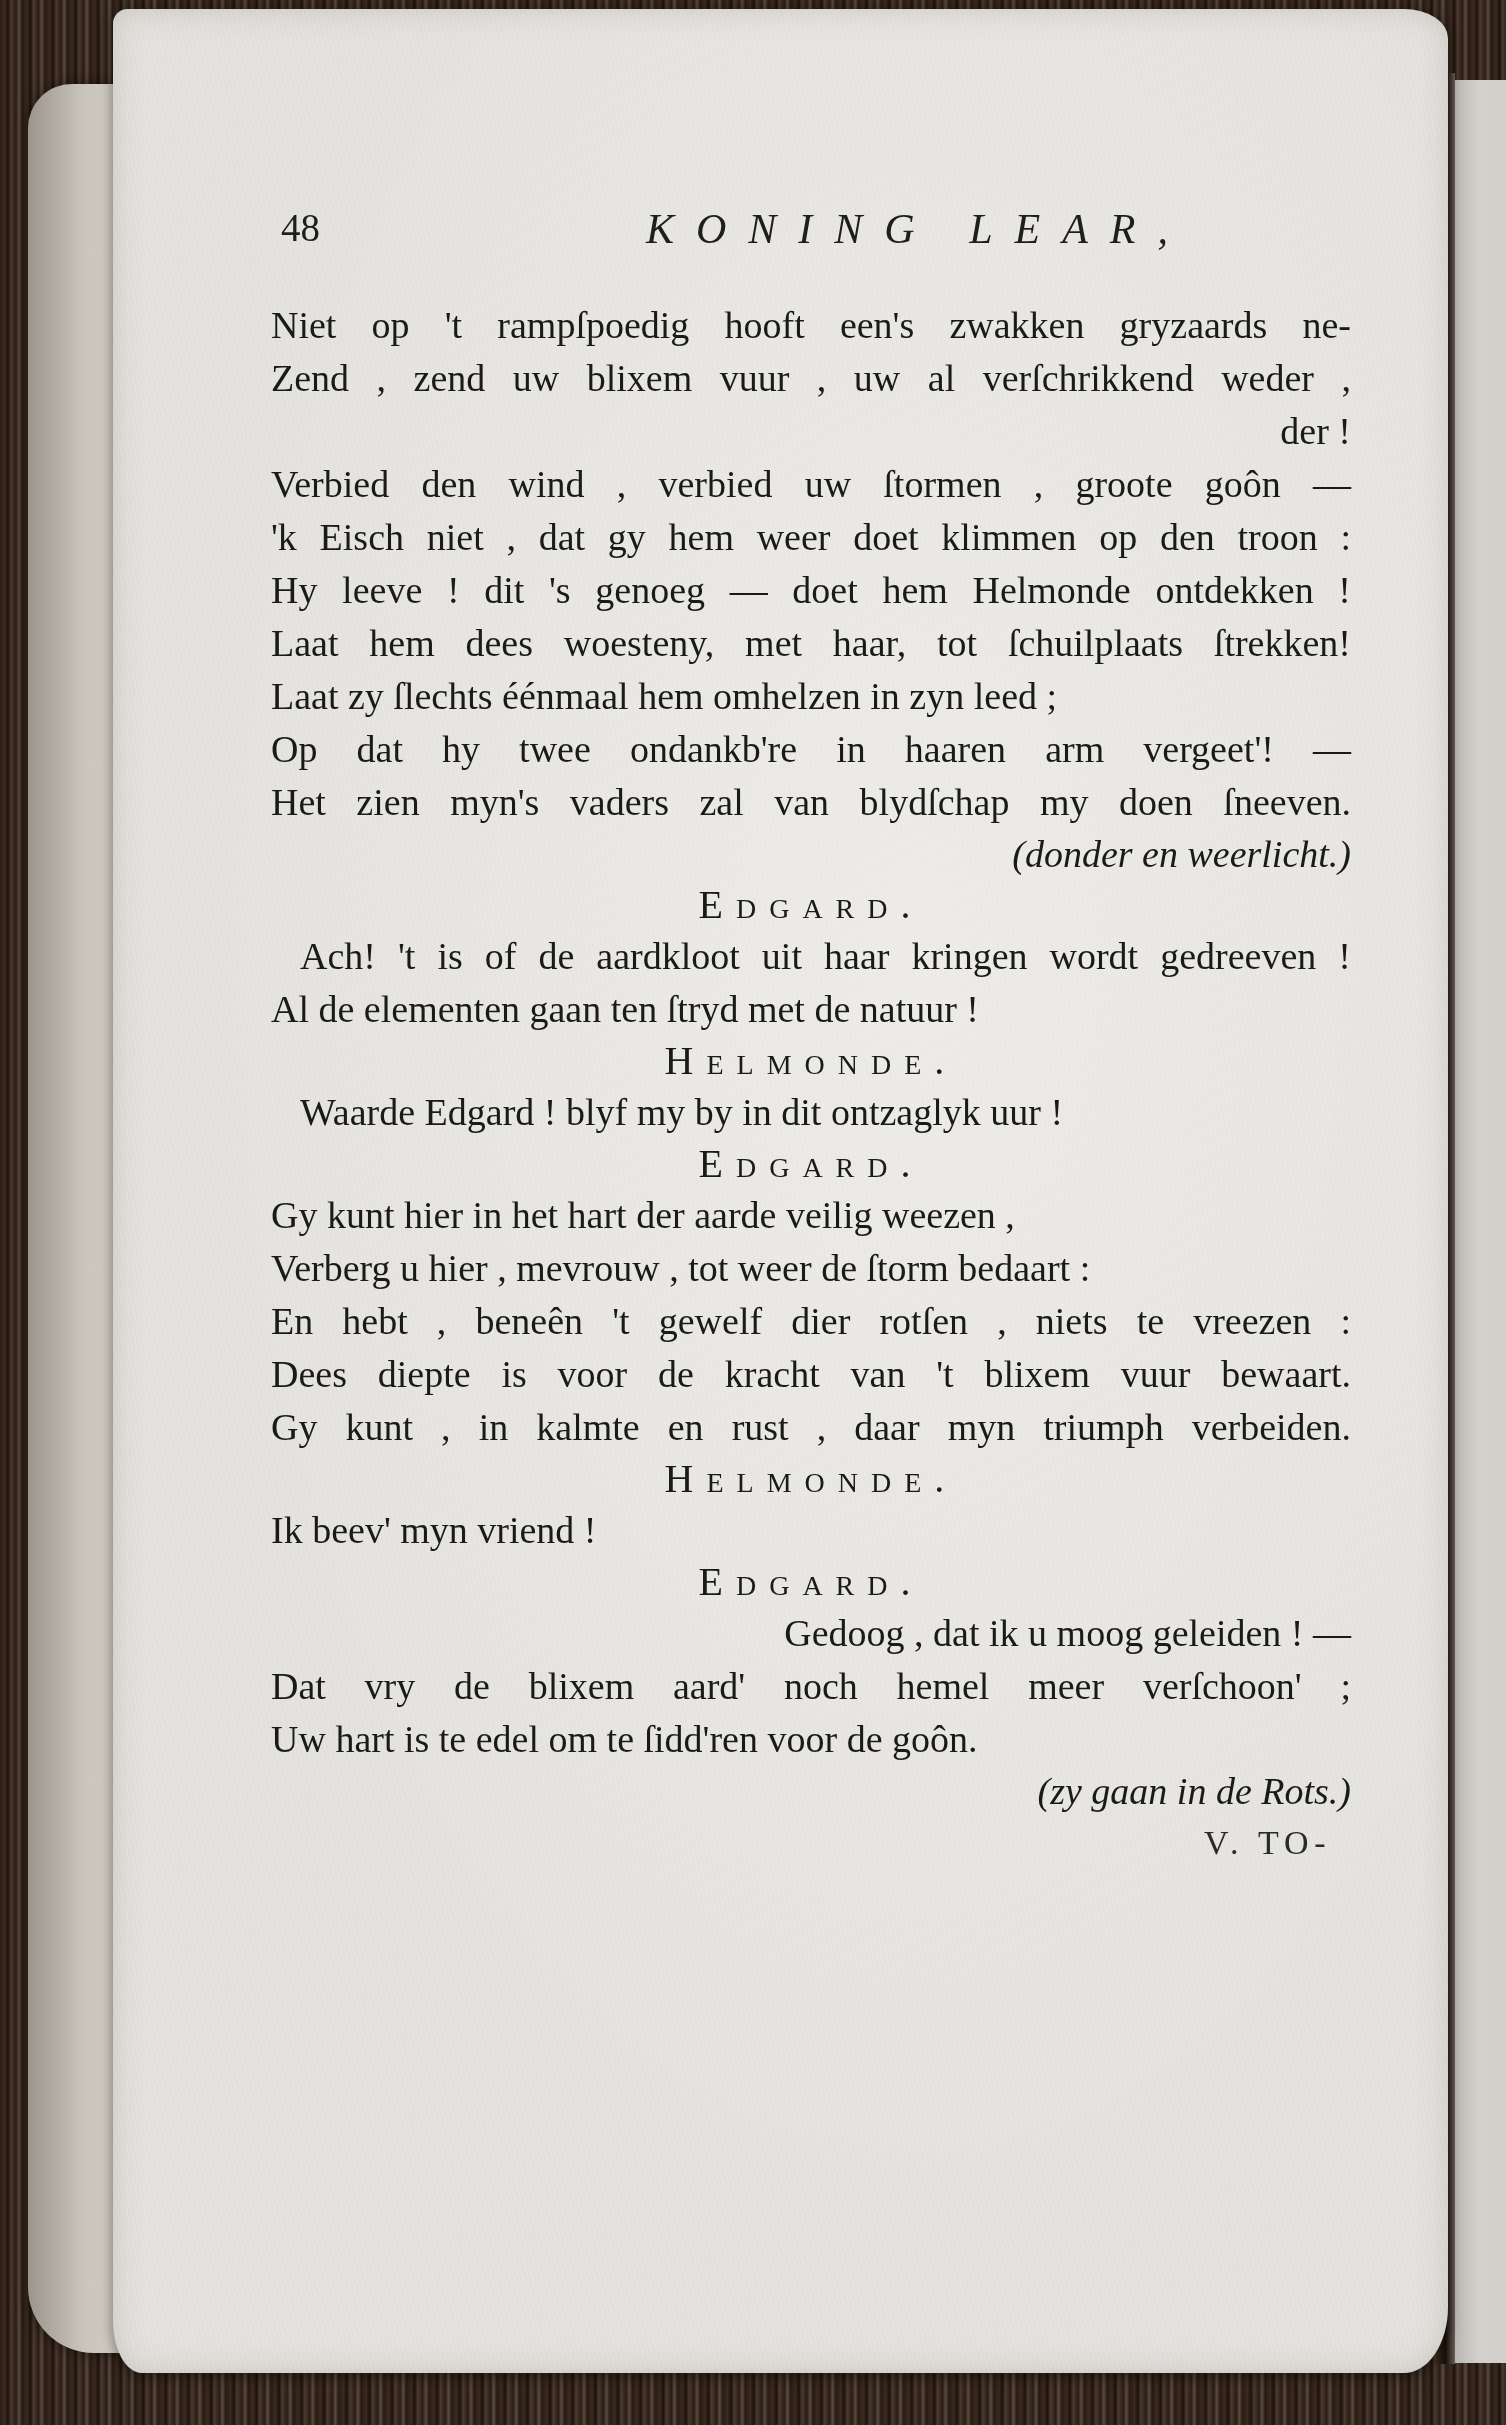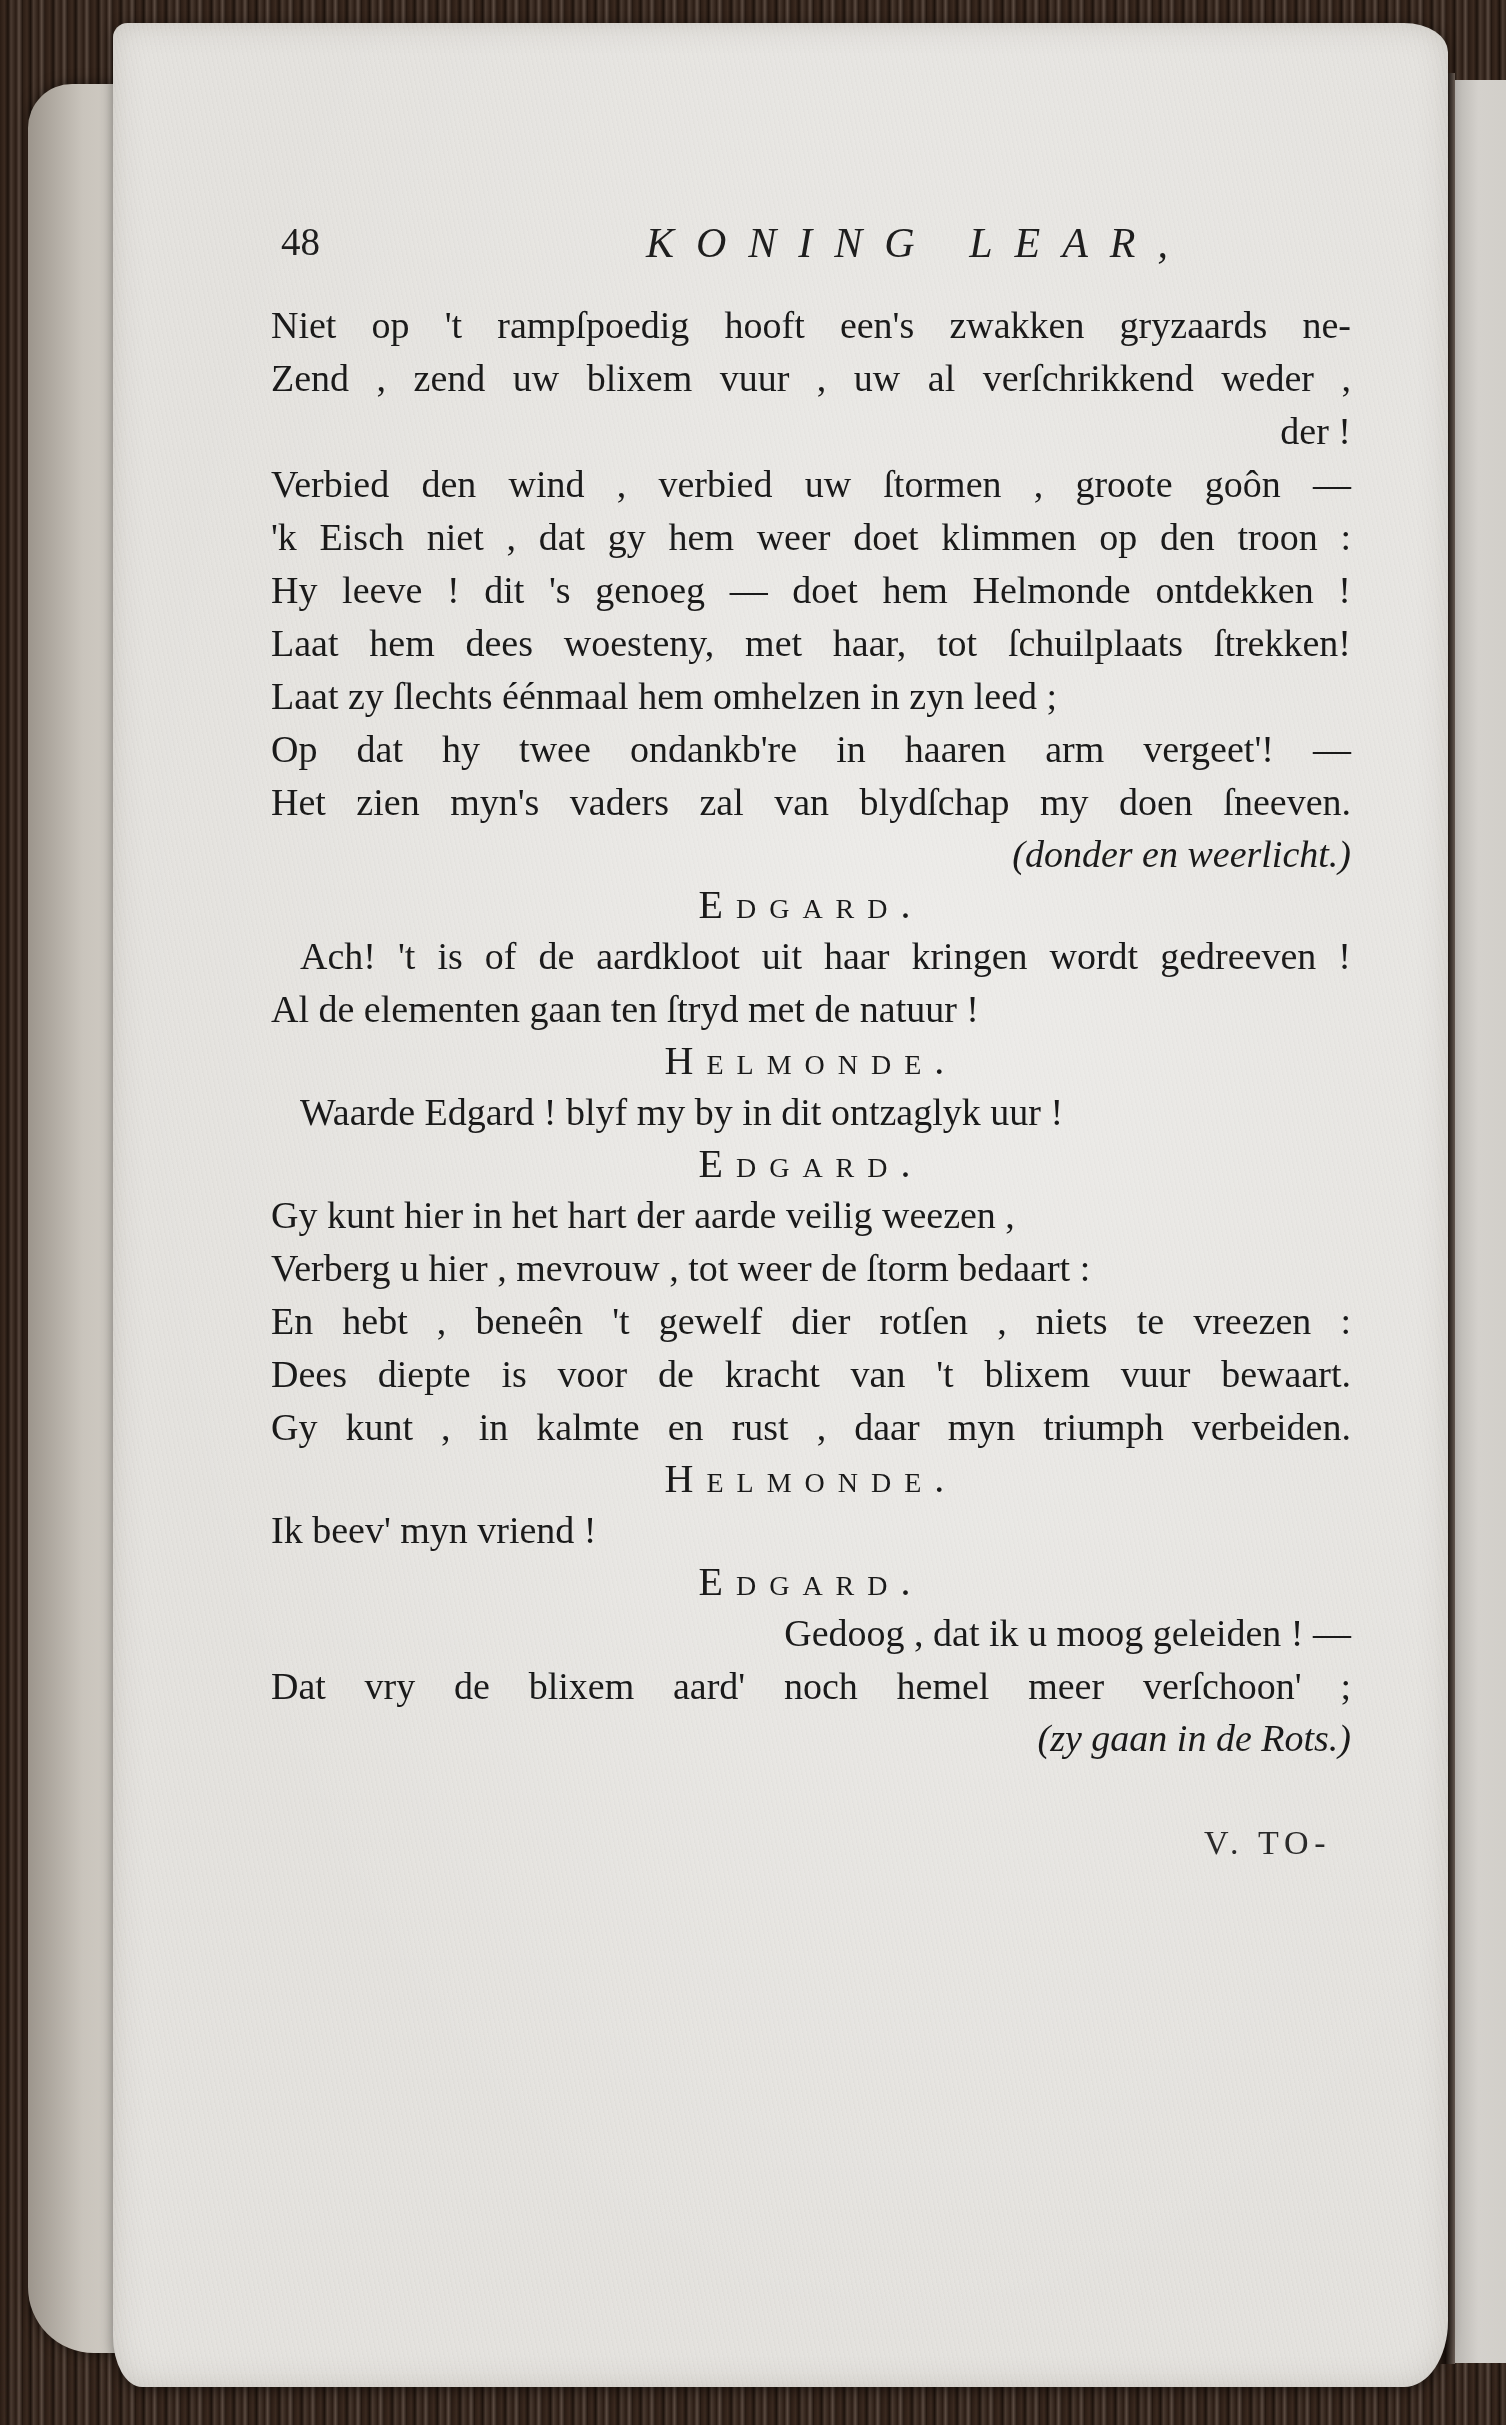--- a/index.html
+++ b/index.html
@@ -42,21 +42,21 @@
       left: 1436px;
       top: 73px;
       width: 19px;
       height: 2291px;
       background: linear-gradient(90deg, #3a2a20, #180f0a 50%, #6a5e56);
     }
     
     .page {
       position: absolute;
       left: 113px;
-      top: 23px;
+      top: 9px;
       width: 1335px;
       height: 2364px;
       background:
         radial-gradient(ellipse at 60% 40%, rgba(255,255,255,0.35), rgba(0,0,0,0) 70%),
         repeating-linear-gradient(78deg, rgba(0,0,0,0.025) 0px, rgba(0,0,0,0) 2.2px, rgba(255,255,255,0.04) 4.4px),
         #e4e2de;
       border-radius: 14.6px 44px 44px 29px / 14.6px 29px 66px 51px;
       box-shadow: inset 0 0 29px rgba(120,110,100,0.25), 0 2.9px 13px rgba(0,0,0,0.45);
     }
     .running-head {
@@ -162,17 +162,18 @@
   <span class="verse short">Gy kunt hier in het hart der aarde veilig weezen ,</span>
   <span class="verse short">Verberg u hier , mevrouw , tot weer de ſtorm bedaart :</span>
   <span class="verse">En hebt , beneên 't gewelf dier rotſen , niets te vreezen :</span>
   <span class="verse">Dees diepte is voor de kracht van 't blixem vuur bewaart.</span>
   <span class="verse">Gy kunt , in kalmte en rust , daar myn triumph verbeiden.</span>
   <span class="speaker">Helmonde.</span>
   <span class="verse short">Ik beev' myn vriend !</span>
   <span class="speaker">Edgard.</span>
   <span class="verse half-right">Gedoog , dat ik u moog geleiden ! —</span>
   <span class="verse">Dat vry de blixem aard' noch hemel meer verſchoon' ;</span>
+  <span class="verse short">Uw hart is te edel om te ſidd'ren voor de goôn.</span>
   <span class="stage">(zy gaan in de Rots.)</span>
 </div>
 
 <div class="catchword">V. TO-</div>
 
 
 </body></html>

